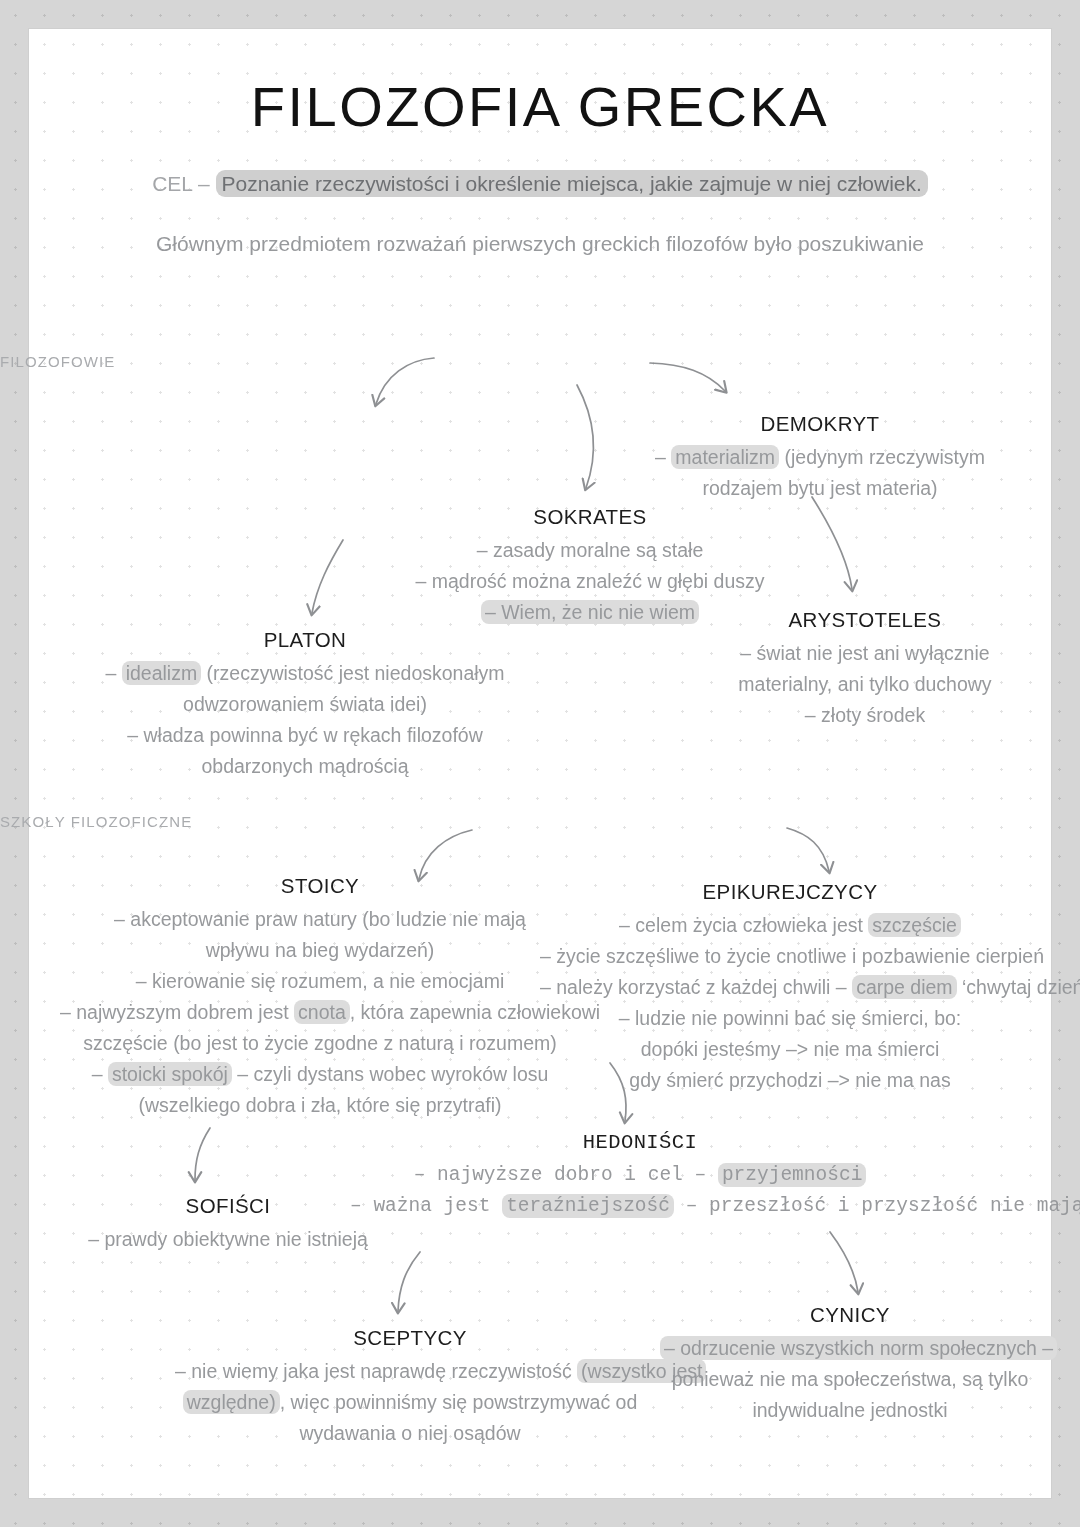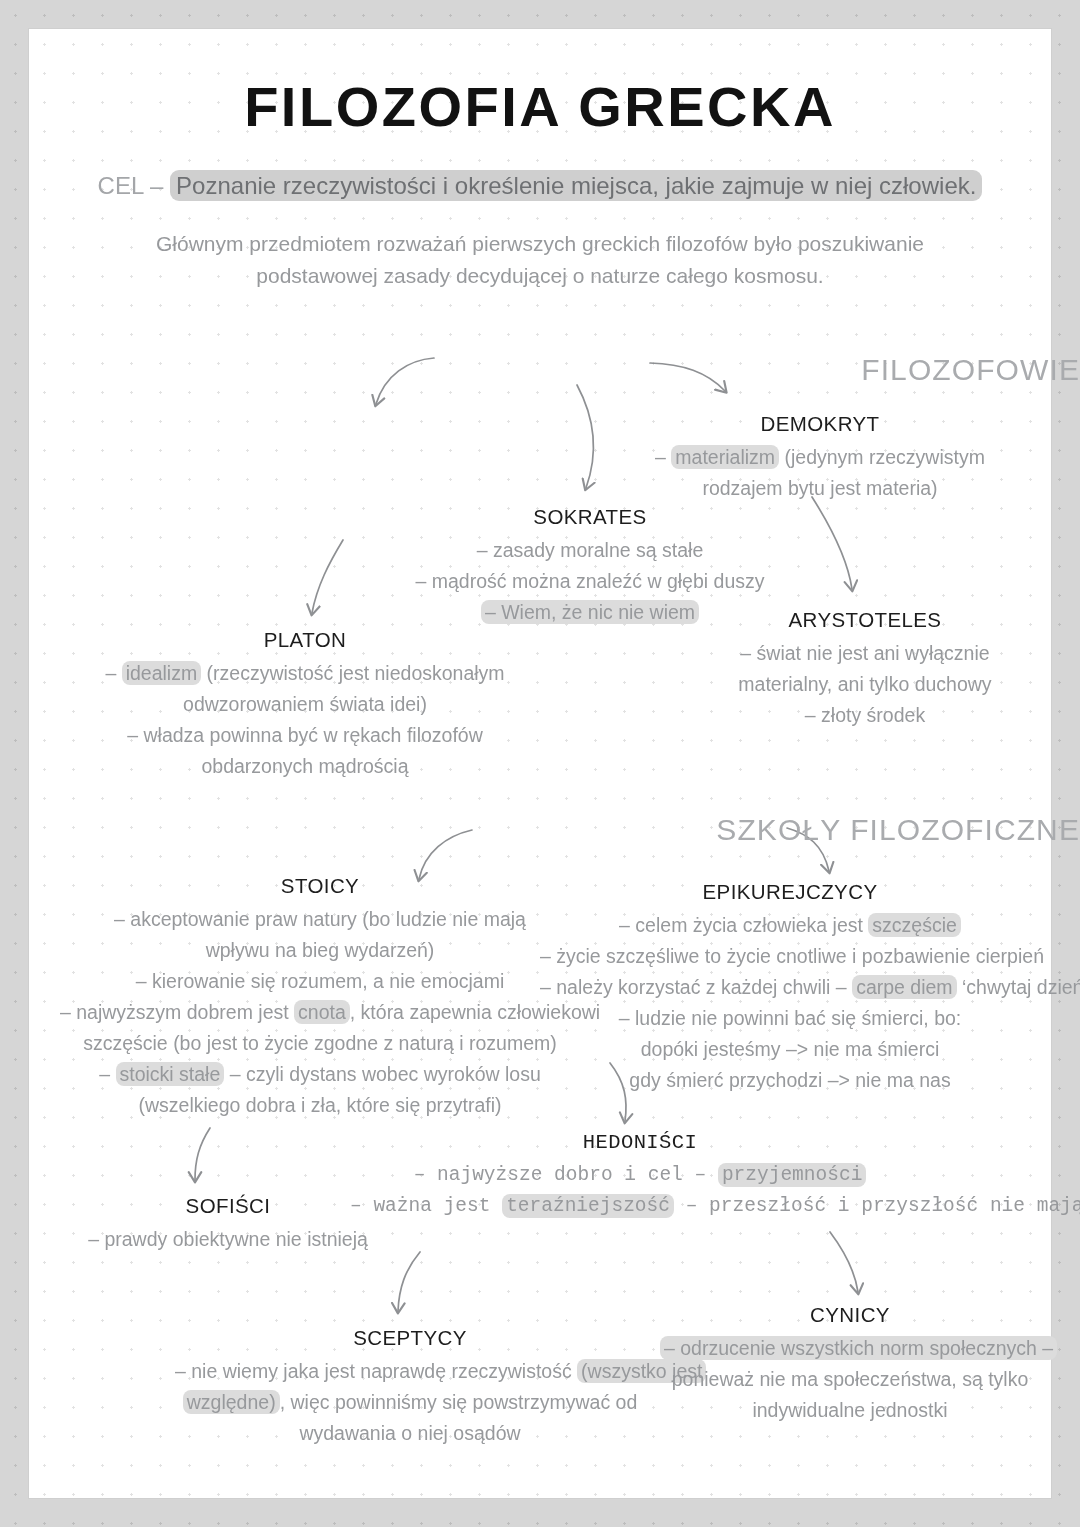--- a/index.html
+++ b/index.html
@@ -56,52 +56,52 @@
   .body-line {
     color: #97999c;
     font-size: 19.5px;
     line-height: 31px;
     text-align: center;
     white-space: nowrap;
     font-weight: 400;
   }
   .section-label {
     color: #a9abae;
-    font-size: 30px;
+    font-size: 15px;
     letter-spacing: 1.1px;
-    text-align: right;
+    text-align: left;
     white-space: nowrap;
   }
   mark.hl {
     background: #dcdcdc;
     color: inherit;
     border-radius: 8px;
     padding: 1px 4px;
     box-decoration-break: clone;
     -webkit-box-decoration-break: clone;
   }
 
   
   #title {
     position: absolute;
     left: 0; right: 0;
     top: 74px;
     text-align: center;
     font-size: 56px;
     letter-spacing: 2.5px;
     color: #121212;
-    font-weight: 700;
+    font-weight: 400;
     font-family: "Liberation Sans", sans-serif;
   }
   #goal-row {
     position: absolute;
     left: 0; right: 0;
     top: 172px;
     text-align: center;
-    font-size: 24px;
+    font-size: 21px;
     color: #8f9194;
     white-space: nowrap;
   }
   #goal-row .goal-label { color: #a4a6a9; }
   #goal-row .goal-text {
     background: #cfcfcf;
     color: #6e7073;
     border-radius: 9px;
     padding: 2px 6px;
   }
@@ -164,21 +164,20 @@
 
   <div id="title">FILOZOFIA GRECKA</div>
 
   <div id="goal-row">
     <span class="goal-label">CEL –</span>
     <span class="goal-text">Poznanie rzeczywistości i określenie miejsca, jakie zajmuje w niej człowiek.</span>
   </div>
 
   <div id="intro">
     <div>Głównym przedmiotem rozważań pierwszych greckich filozofów było poszukiwanie</div>
-    <div>podstawowej zasady decydującej o naturze całego kosmosu.</div>
   </div>
 
   <div class="section-label node" id="lbl-filozofowie">FILOZOFOWIE</div>
   <div class="section-label node" id="lbl-szkoly">SZKOŁY FILOZOFICZNE</div>
 
 
   <div class="node" id="n-demokryt">
     <div class="heading">DEMOKRYT</div>
     <div class="body-line">– <mark class="hl">materializm</mark> (jedynym rzeczywistym</div>
     <div class="body-line">rodzajem bytu jest materia)</div>
@@ -206,21 +205,21 @@
     <div class="body-line">– złoty środek</div>
   </div>
 
   <div class="node" id="n-stoicy">
     <div class="heading">STOICY</div>
     <div class="body-line">– akceptowanie praw natury (bo ludzie nie mają</div>
     <div class="body-line">wpływu na bieg wydarzeń)</div>
     <div class="body-line">– kierowanie się rozumem, a nie emocjami</div>
     <div class="body-line">– najwyższym dobrem jest <mark class="hl">cnota</mark>, która zapewnia człowiekowi</div>
     <div class="body-line">szczęście (bo jest to życie zgodne z naturą i rozumem)</div>
-    <div class="body-line">– <mark class="hl">stoicki stałe</mark> – czyli dystans wobec wyroków losu</div>
+    <div class="body-line">– <mark class="hl">stoicki spokój</mark> – czyli dystans wobec wyroków losu</div>
     <div class="body-line">(wszelkiego dobra i zła, które się przytrafi)</div>
   </div>
 
   <div class="node" id="n-epikur">
     <div class="heading">EPIKUREJCZYCY</div>
     <div class="body-line">– celem życia człowieka jest <mark class="hl">szczęście</mark></div>
     <div class="body-line">– życie szczęśliwe to życie cnotliwe i pozbawienie cierpień</div>
     <div class="body-line">– należy korzystać z każdej chwili – <mark class="hl">carpe diem</mark> ‘chwytaj dzień’</div>
     <div class="body-line">– ludzie nie powinni bać się śmierci, bo:</div>
     <div class="body-line">dopóki jesteśmy –&gt; nie ma śmierci</div>

